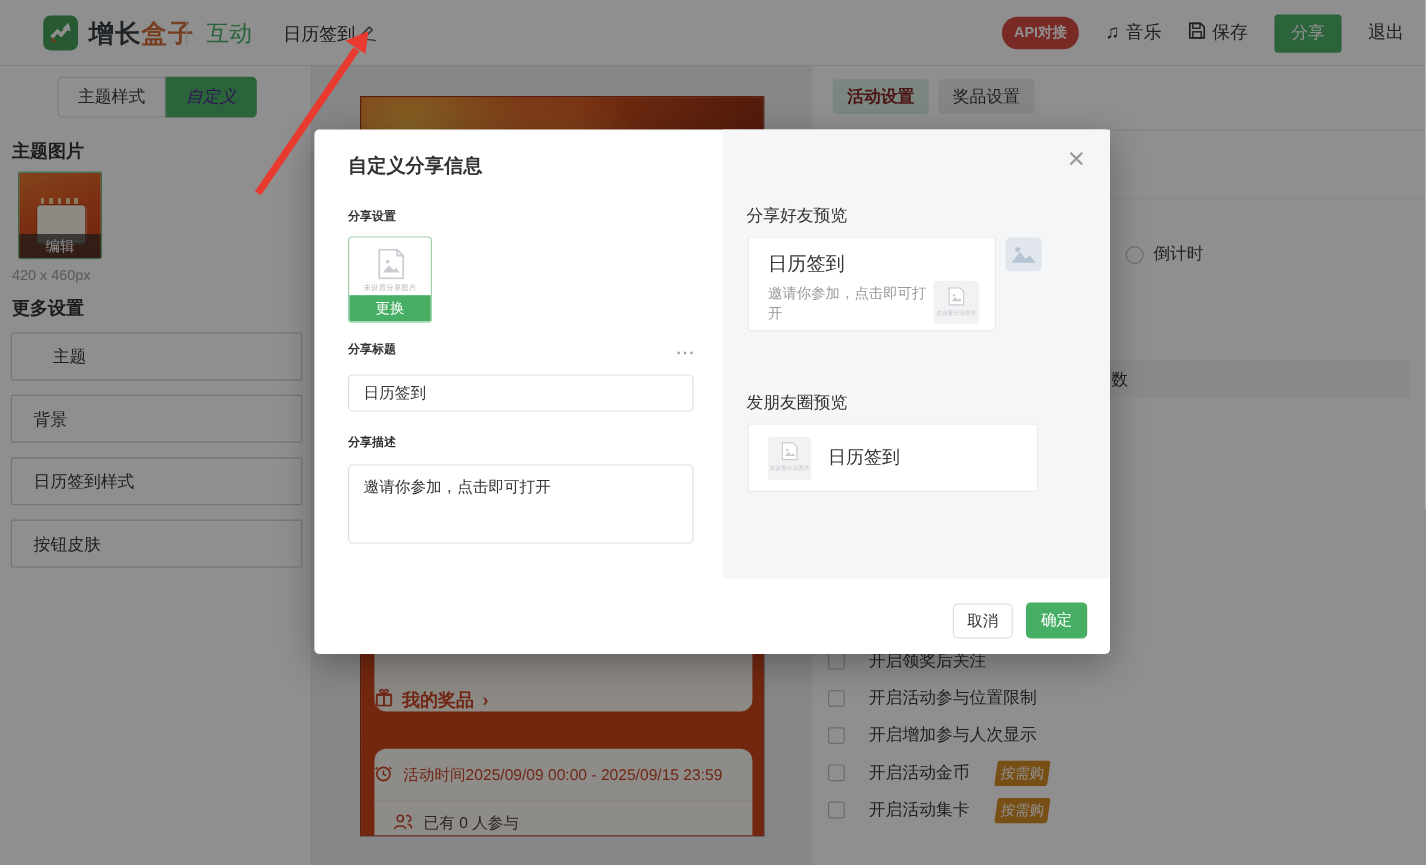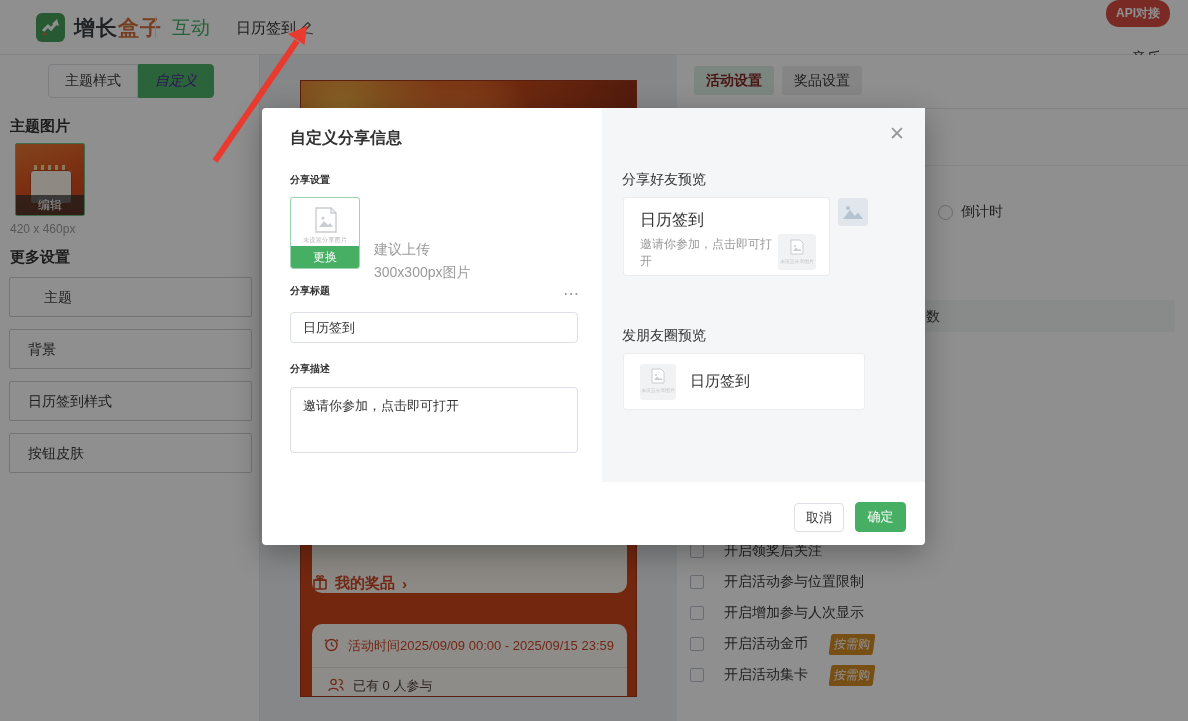--- a/index.html
+++ b/index.html
@@ -11,21 +11,21 @@
   .header { position:absolute; left:0; top:0; width:1188px; height:55px; background:#fff; border-bottom:1px solid #e9e9e9; z-index:1; }
   .logo-wrap { position:absolute; left:36px; top:13px; display:flex; align-items:center; gap:9px; }
   .logo-icon { width:29px; height:29px; border-radius:6px; background:#3f9e54; display:flex; align-items:center; justify-content:center; }
   .logo-text { font-size:21px; font-weight:bold; letter-spacing:1px; }
   .logo-text .dark { color:#33383e; }
   .logo-text .orange { color:#cf6a35; }
   .header-sep { position:absolute; left:155px; top:16px; width:1px; height:22px; background:#e0e0e0; }
   .nav-interactive { position:absolute; left:172px; top:15px; font-size:19px; color:#3fae5e; }
   .activity-title { position:absolute; left:236px; top:19px; font-size:15px; color:#2b2b2b; }
   .edit-pencil { position:absolute; left:298px; top:19px; width:16px; height:16px; }
-  .header-right { position:absolute; right:18px; top:0; height:55px; display:flex; align-items:center; gap:22px;flex-direction:column; }
+  .header-right { position:absolute; right:18px; top:0; height:55px; display:flex; align-items:center; gap:22px; }
   .api-badge { background:#d6453c; color:#fff; font-size:12px; font-weight:bold; padding:5px 10px; border-radius:13px; }
   .hbtn { display:flex; align-items:center; gap:5px; font-size:15px; color:#333; cursor:pointer; }
   .hbtn .music-glyph { font-size:16px; color:#333; }
   .share-btn { background:#46af64; color:#fff; font-size:14px; padding:7px 14px; border-radius:3px; border:none; cursor:pointer; }
   .exit-btn { font-size:15px; color:#333; background:none; border:none; cursor:pointer; }
 
   
   .sidebar { position:absolute; left:0; top:55px; width:260px; height:666px; background:#fff; border-right:1px solid #e9e9e9; z-index:1; }
   .seg-tabs { position:absolute; left:48px; top:9px; display:flex; }
   .seg-tab { font-size:14px; padding:7px 16px; border:1px solid #dcdfe6; color:#333; background:#fff; cursor:pointer; }
@@ -41,21 +41,21 @@
 
   
   .phone { position:absolute; left:300px; top:80px; width:337px; height:617px; background:linear-gradient(180deg,#d85020 0%,#cf4214 60%,#c93d12 100%); border:1px solid #9c2f10; overflow:hidden; z-index:1; }
   .phone-hero { position:absolute; left:0; top:0; width:100%; height:28px;
     background:radial-gradient(circle at 12% 120%, #f0b23e 0%, rgba(240,178,62,0) 34%),
                radial-gradient(circle at 45% 210%, #f08030 0%, rgba(240,128,48,0) 45%),
                linear-gradient(95deg,#d95c1e 0%,#cf4a16 55%,#8f2a0e 100%); }
   .prize-card { position:absolute; left:11px; top:420px; width:315px; height:92px; background:#fbf6ec; border-radius:10px; display:flex; align-items:flex-end; justify-content:flex-start; cursor:pointer; }
   .prize-card .inner { display:flex; align-items:center; gap:7px; color:#c8401f; font-size:15px; font-weight:bold; }
   .time-card { position:absolute; left:11px; top:543px; width:315px; height:90px; background:#fdfaf4; border-radius:10px; }
-  .time-row { height:44px; display:flex; align-items:center; gap:9px; padding:0 12px; border-bottom:1px solid #eee3d8; color:#c8401f; font-size:13px; }
+  .time-row { height:44px; display:flex; align-items:center; gap:9px; padding:0 0; border-bottom:1px solid #eee3d8; color:#c8401f; font-size:13px; }
   .people-row { height:36px; display:flex; align-items:center; gap:9px; padding:0 16px; color:#4c3a30; font-size:13px; }
 
   
   .rpanel { position:absolute; left:677px; top:55px; width:511px; height:666px; background:#fff; z-index:1; }
   .chip { position:absolute; top:11px; height:29px; font-size:14px; border-radius:3px; display:flex; align-items:center; padding:0 12px; cursor:pointer; }
   .chip.active { left:17px; background:#ddefe3; color:#7f1d1d; font-weight:bold; }
   .chip.plain { left:105px; background:#ececec; color:#333; }
   .rp-div1 { position:absolute; left:0; top:53px; width:100%; border-bottom:1px solid #e8e8e8; }
   .rp-div2 { position:absolute; left:0; top:110px; width:100%; border-bottom:1px solid #efefef; }
   .radio-row { position:absolute; left:261px; top:148px; display:flex; align-items:center; gap:8px; cursor:pointer; }
@@ -262,21 +262,20 @@
         <svg width="22" height="26" viewBox="0 0 22 26">
           <path d="M1 1 H16 L21 6 V25 H1 Z" fill="#fff" stroke="#c9ccd1" stroke-width="1.4"></path>
           <path d="M16 1 V6 H21" fill="none" stroke="#c9ccd1" stroke-width="1.4"></path>
           <circle cx="8" cy="11" r="1.6" fill="#c9ccd1"></circle>
           <path d="M4 20 L9 14 L13 18 L15 16 L18 20 Z" fill="#c9ccd1"></path>
         </svg>
       </span>
       <span class="ph-text">未设置分享图片</span>
       <span class="change-bar">更换</span>
     </div>
-    <div class="upload-hint">建议上传300x300px图片</div>
 
     <div class="m-label" style="left:28px; top:176px;">分享标题</div>
     <div class="more-dots">⋯</div>
     <div class="m-input">日历签到</div>
 
     <div class="m-label" style="left:28px; top:254px;">分享描述</div>
     <div class="m-textarea">邀请你参加，点击即可打开</div>
 
     <div class="m-right"></div>
     <div class="m-close">✕</div>

